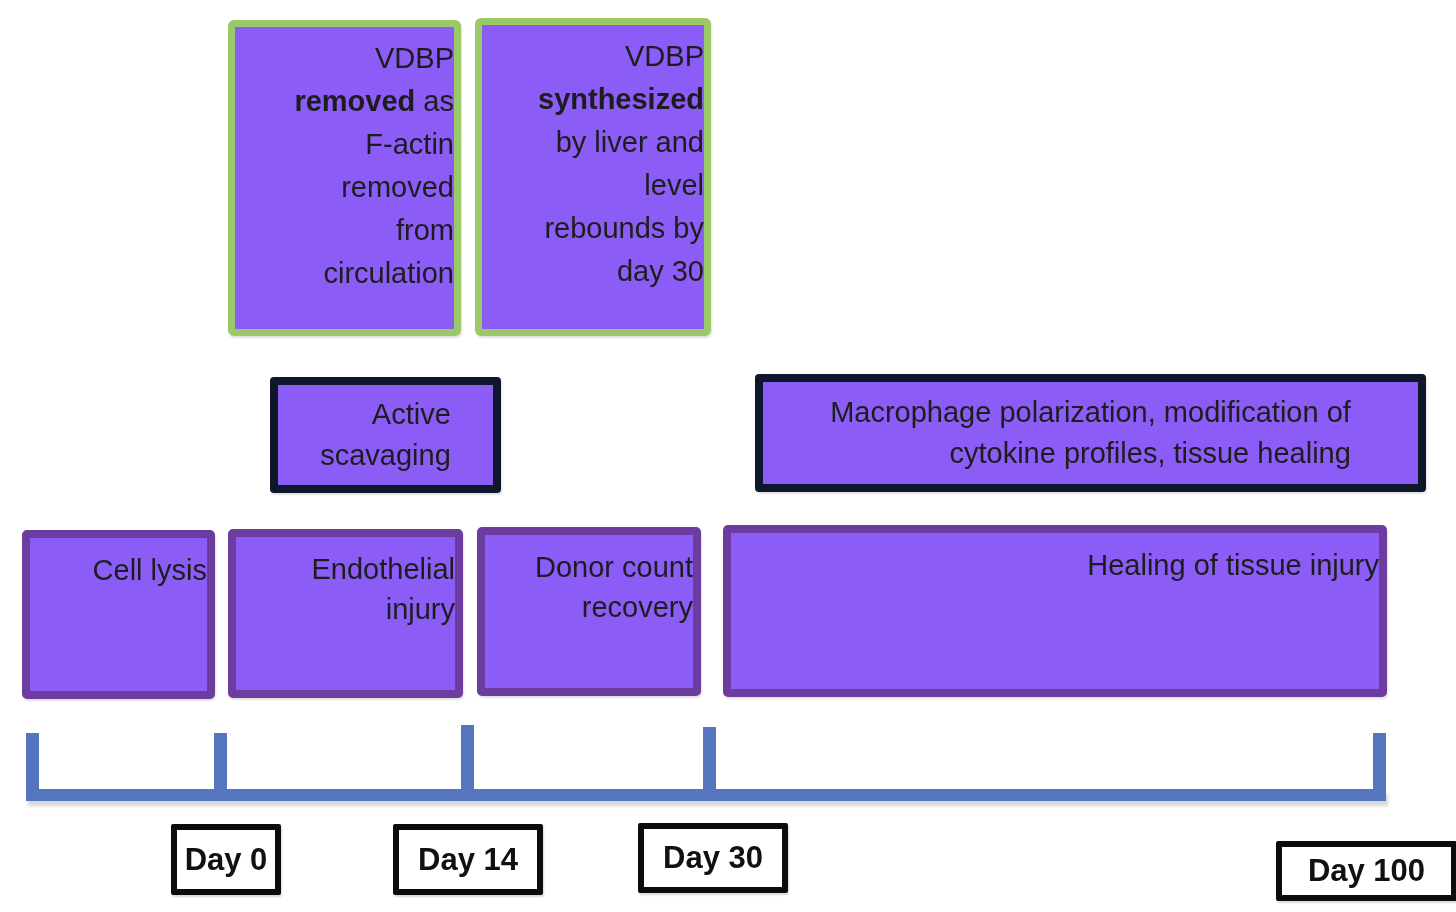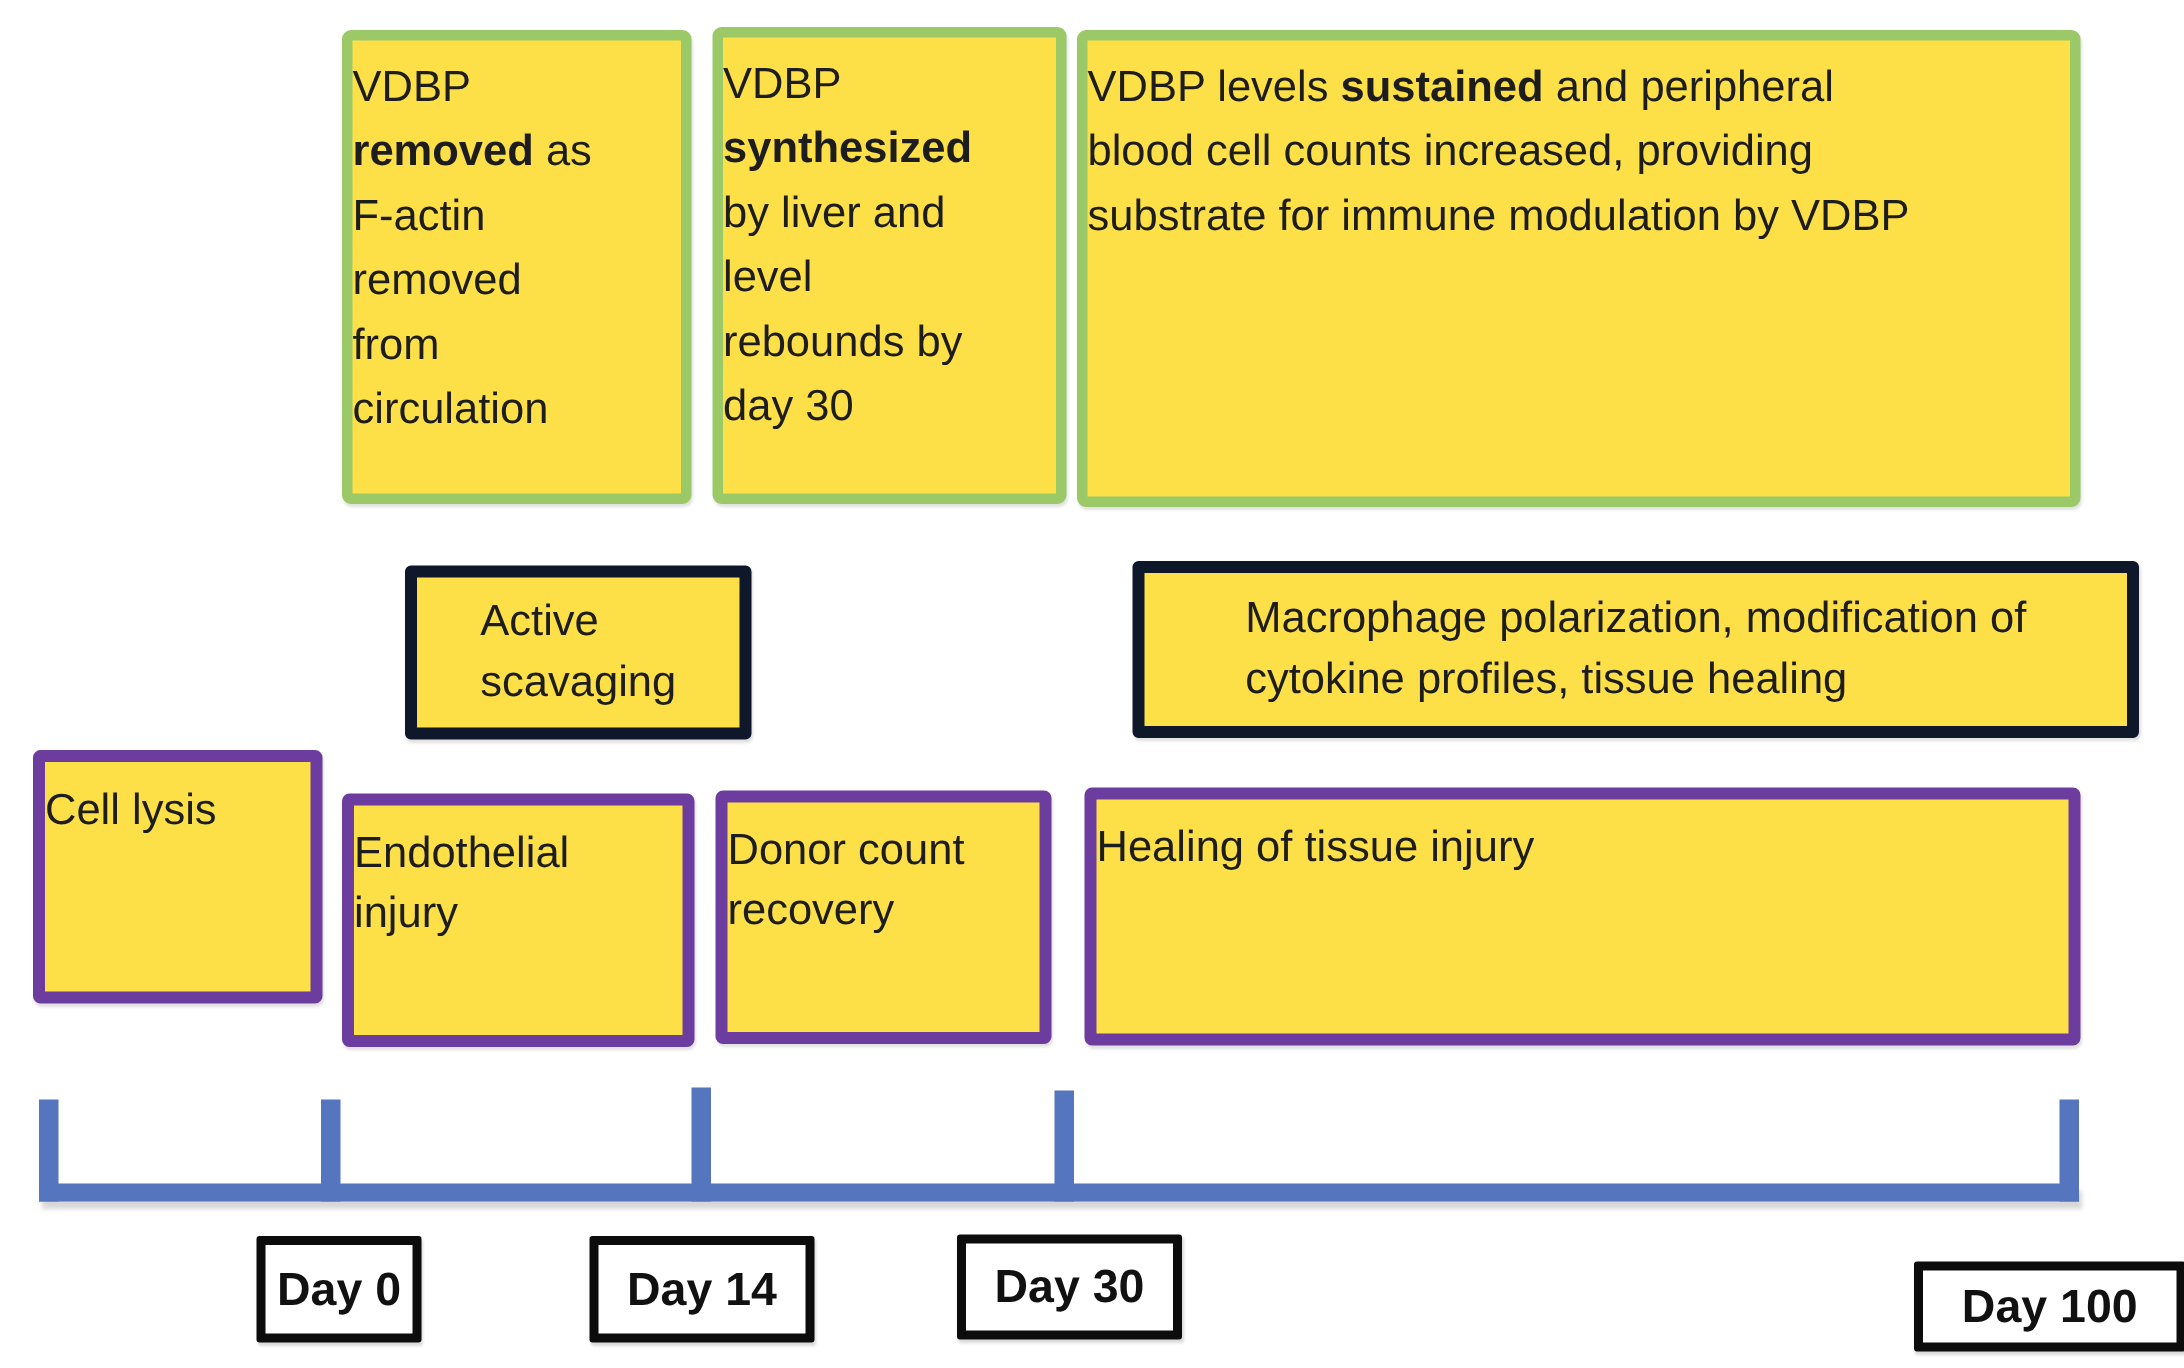--- a/index.html
+++ b/index.html
@@ -12,23 +12,23 @@
     position: relative;
     width: 1456px;
     height: 912px;
     background: #ffffff;
     overflow: hidden;
     color: #1d1d1d;
   }
   .box {
     position: absolute;
     box-sizing: border-box;
-    background: #fde047;
+    background: #8b5cf6;
     white-space: pre-line;
-    text-align: left;
+    text-align: right;
   }
   .box-green {
     border: 7px solid #9cc968;
     border-radius: 6px;
     font-size: 29px;
     line-height: 1.48;
     padding-top: 10px;
     box-shadow: 1px 2px 2px rgba(0,0,0,0.12);
   }
   .box-red {
@@ -88,31 +88,28 @@
 from
 circulation</span></div>
 
   <div class="box box-green" style="left:475px; top:18px; width:236px; height:318px;"><span>VDBP
 </span><b>synthesized</b><span>
 by liver and
 level
 rebounds by
 day 30</span></div>
 
-  <div class="box box-green" style="left:718px; top:20px; width:669px; height:318px;"><span>VDBP levels </span><b>sustained</b><span> and peripheral
-blood cell counts increased, providing
-substrate for immune modulation by VDBP</span></div>
 
   <div class="box box-red" style="left:233px; top:377px; width:231px; height:116px;">Active
 scavaging</div>
 
   <div class="box box-red" style="left:718px; top:374px; width:671px; height:118px;">Macrophage polarization, modification of
 cytokine profiles, tissue healing</div>
 
-  <div class="box box-purple" style="left:22px; top:500px; width:193px; height:169px;">Cell lysis</div>
+  <div class="box box-purple" style="left:22px; top:530px; width:193px; height:169px;">Cell lysis</div>
 
   <div class="box box-purple" style="left:228px; top:529px; width:235px; height:169px;">Endothelial
 injury</div>
 
   <div class="box box-purple" style="left:723px; top:525px; width:664px; height:172px;">Healing of tissue injury</div>
 
   <div class="box box-purple" style="left:477px; top:527px; width:224px; height:169px;">Donor count
 recovery</div>
 
   <div class="tl-tick" style="left:26px; top:733px; height:68px;"></div>

